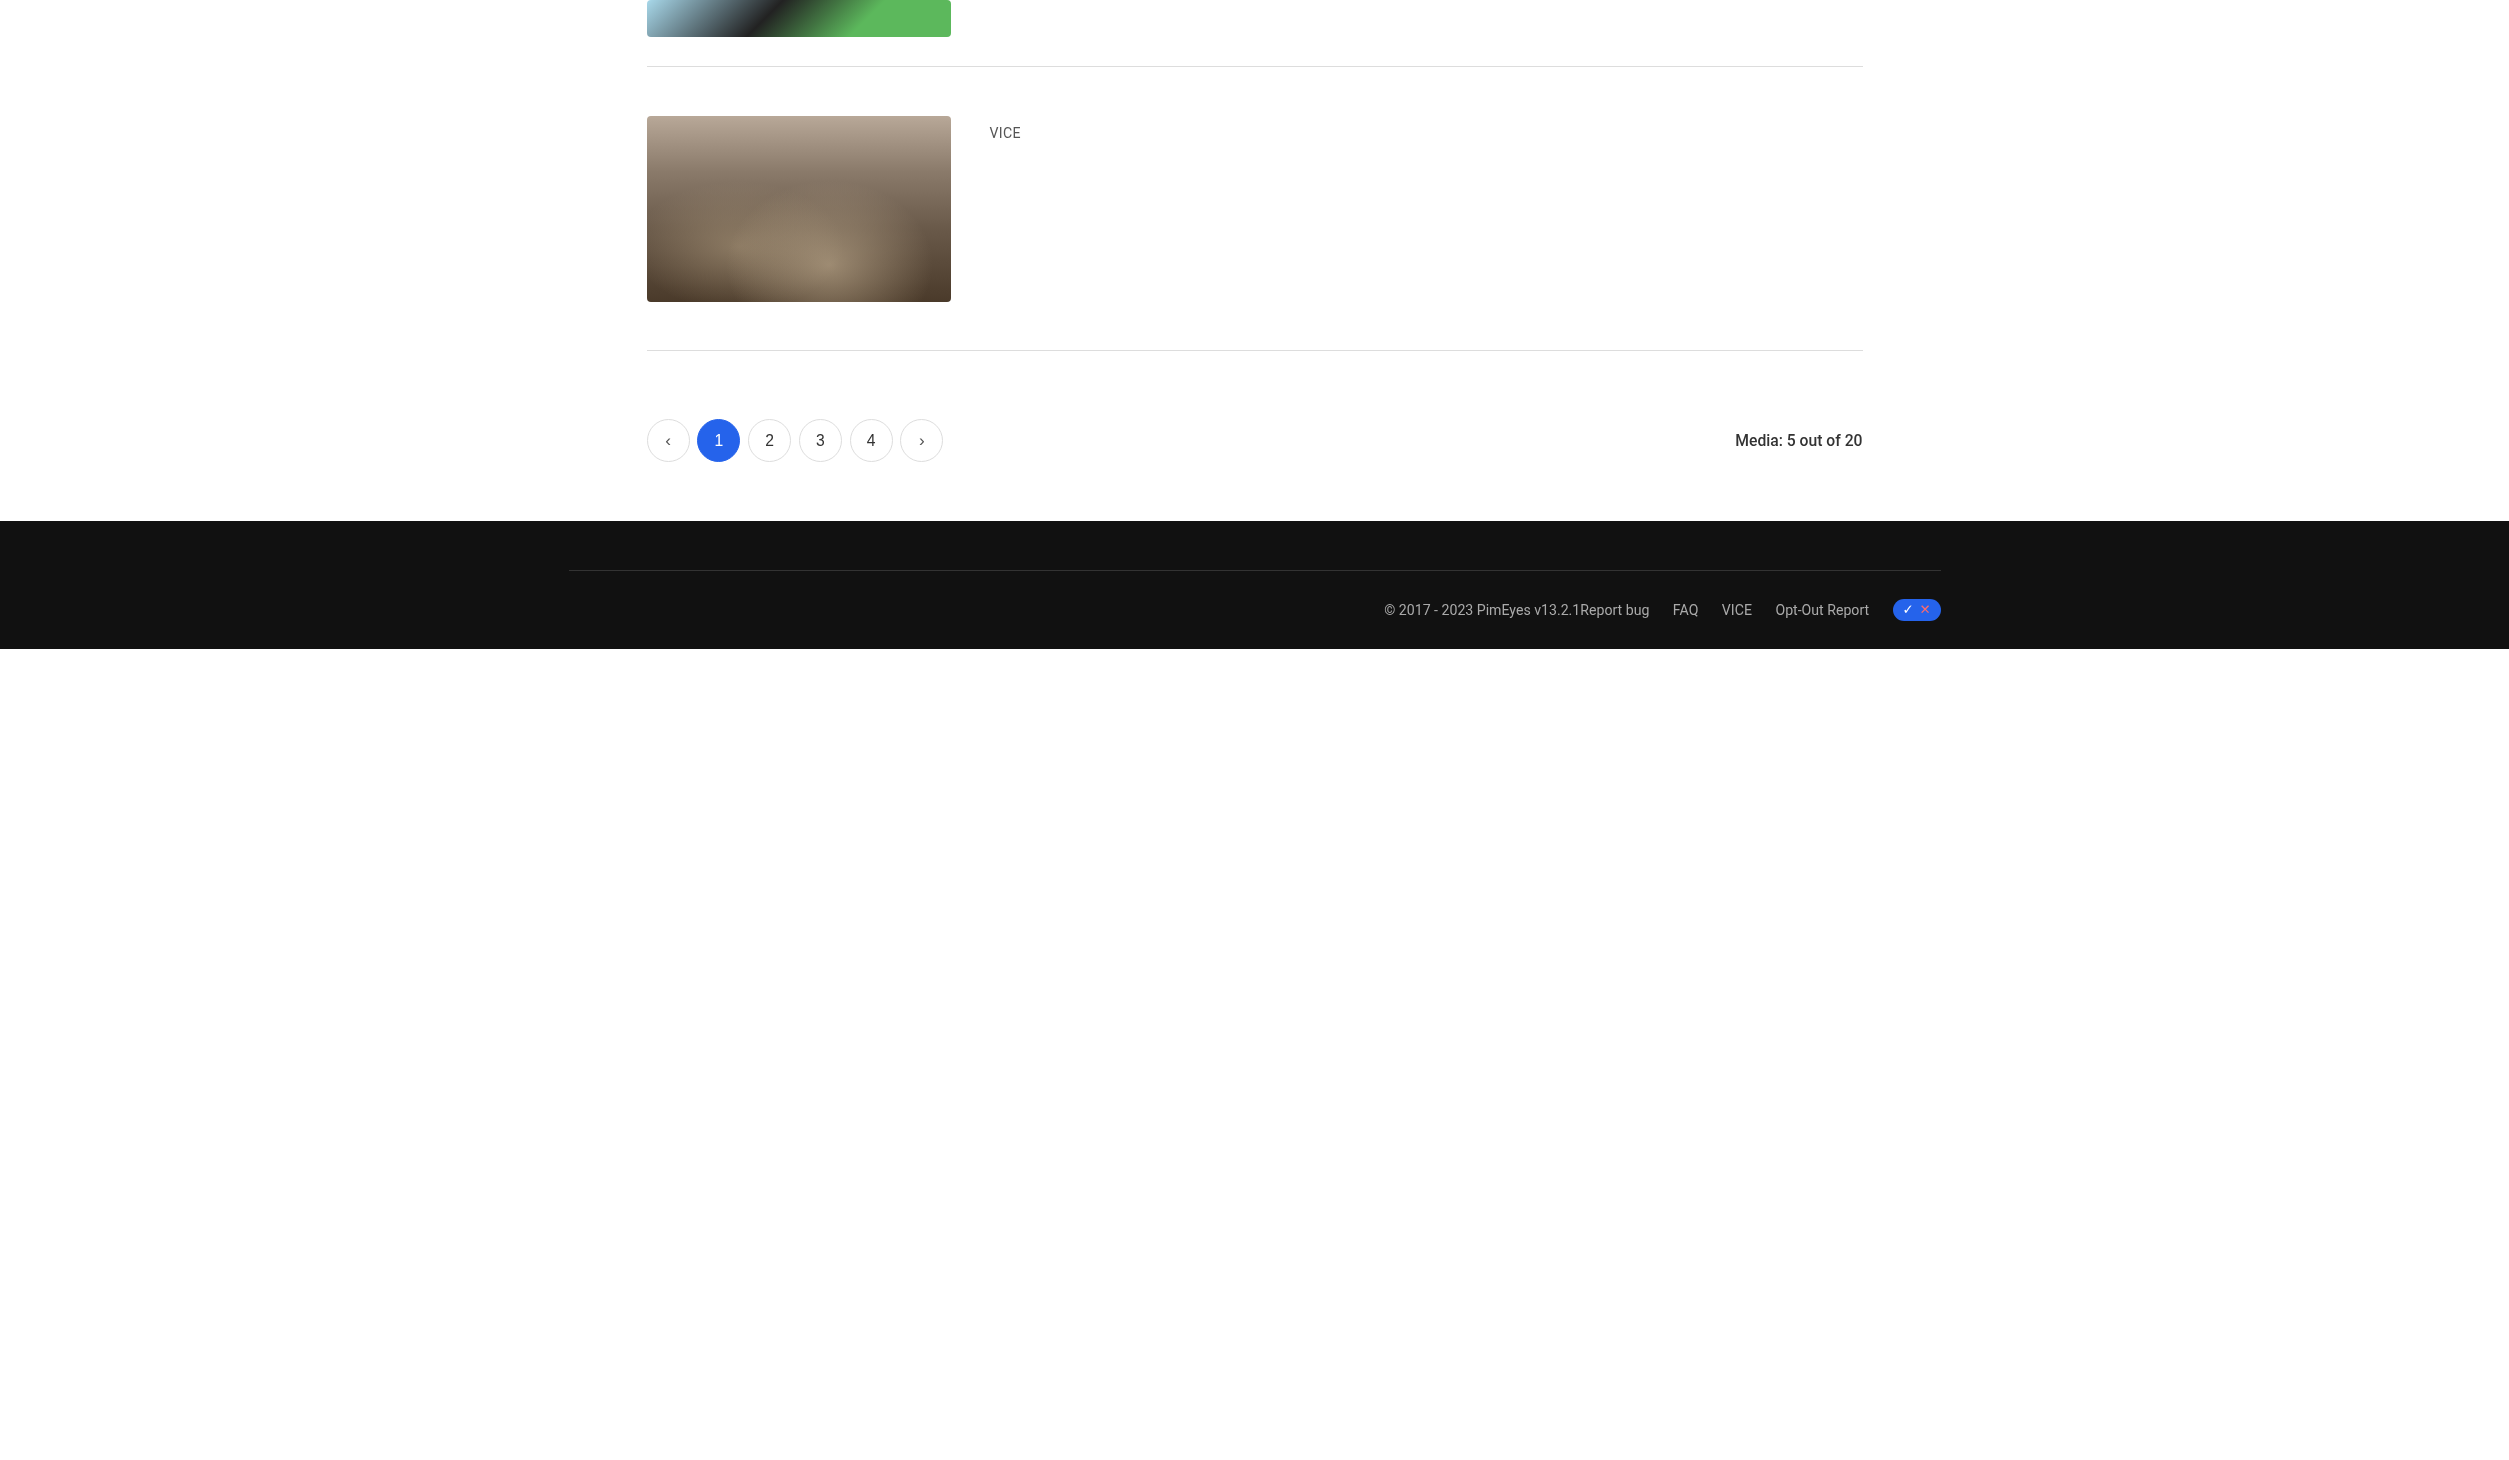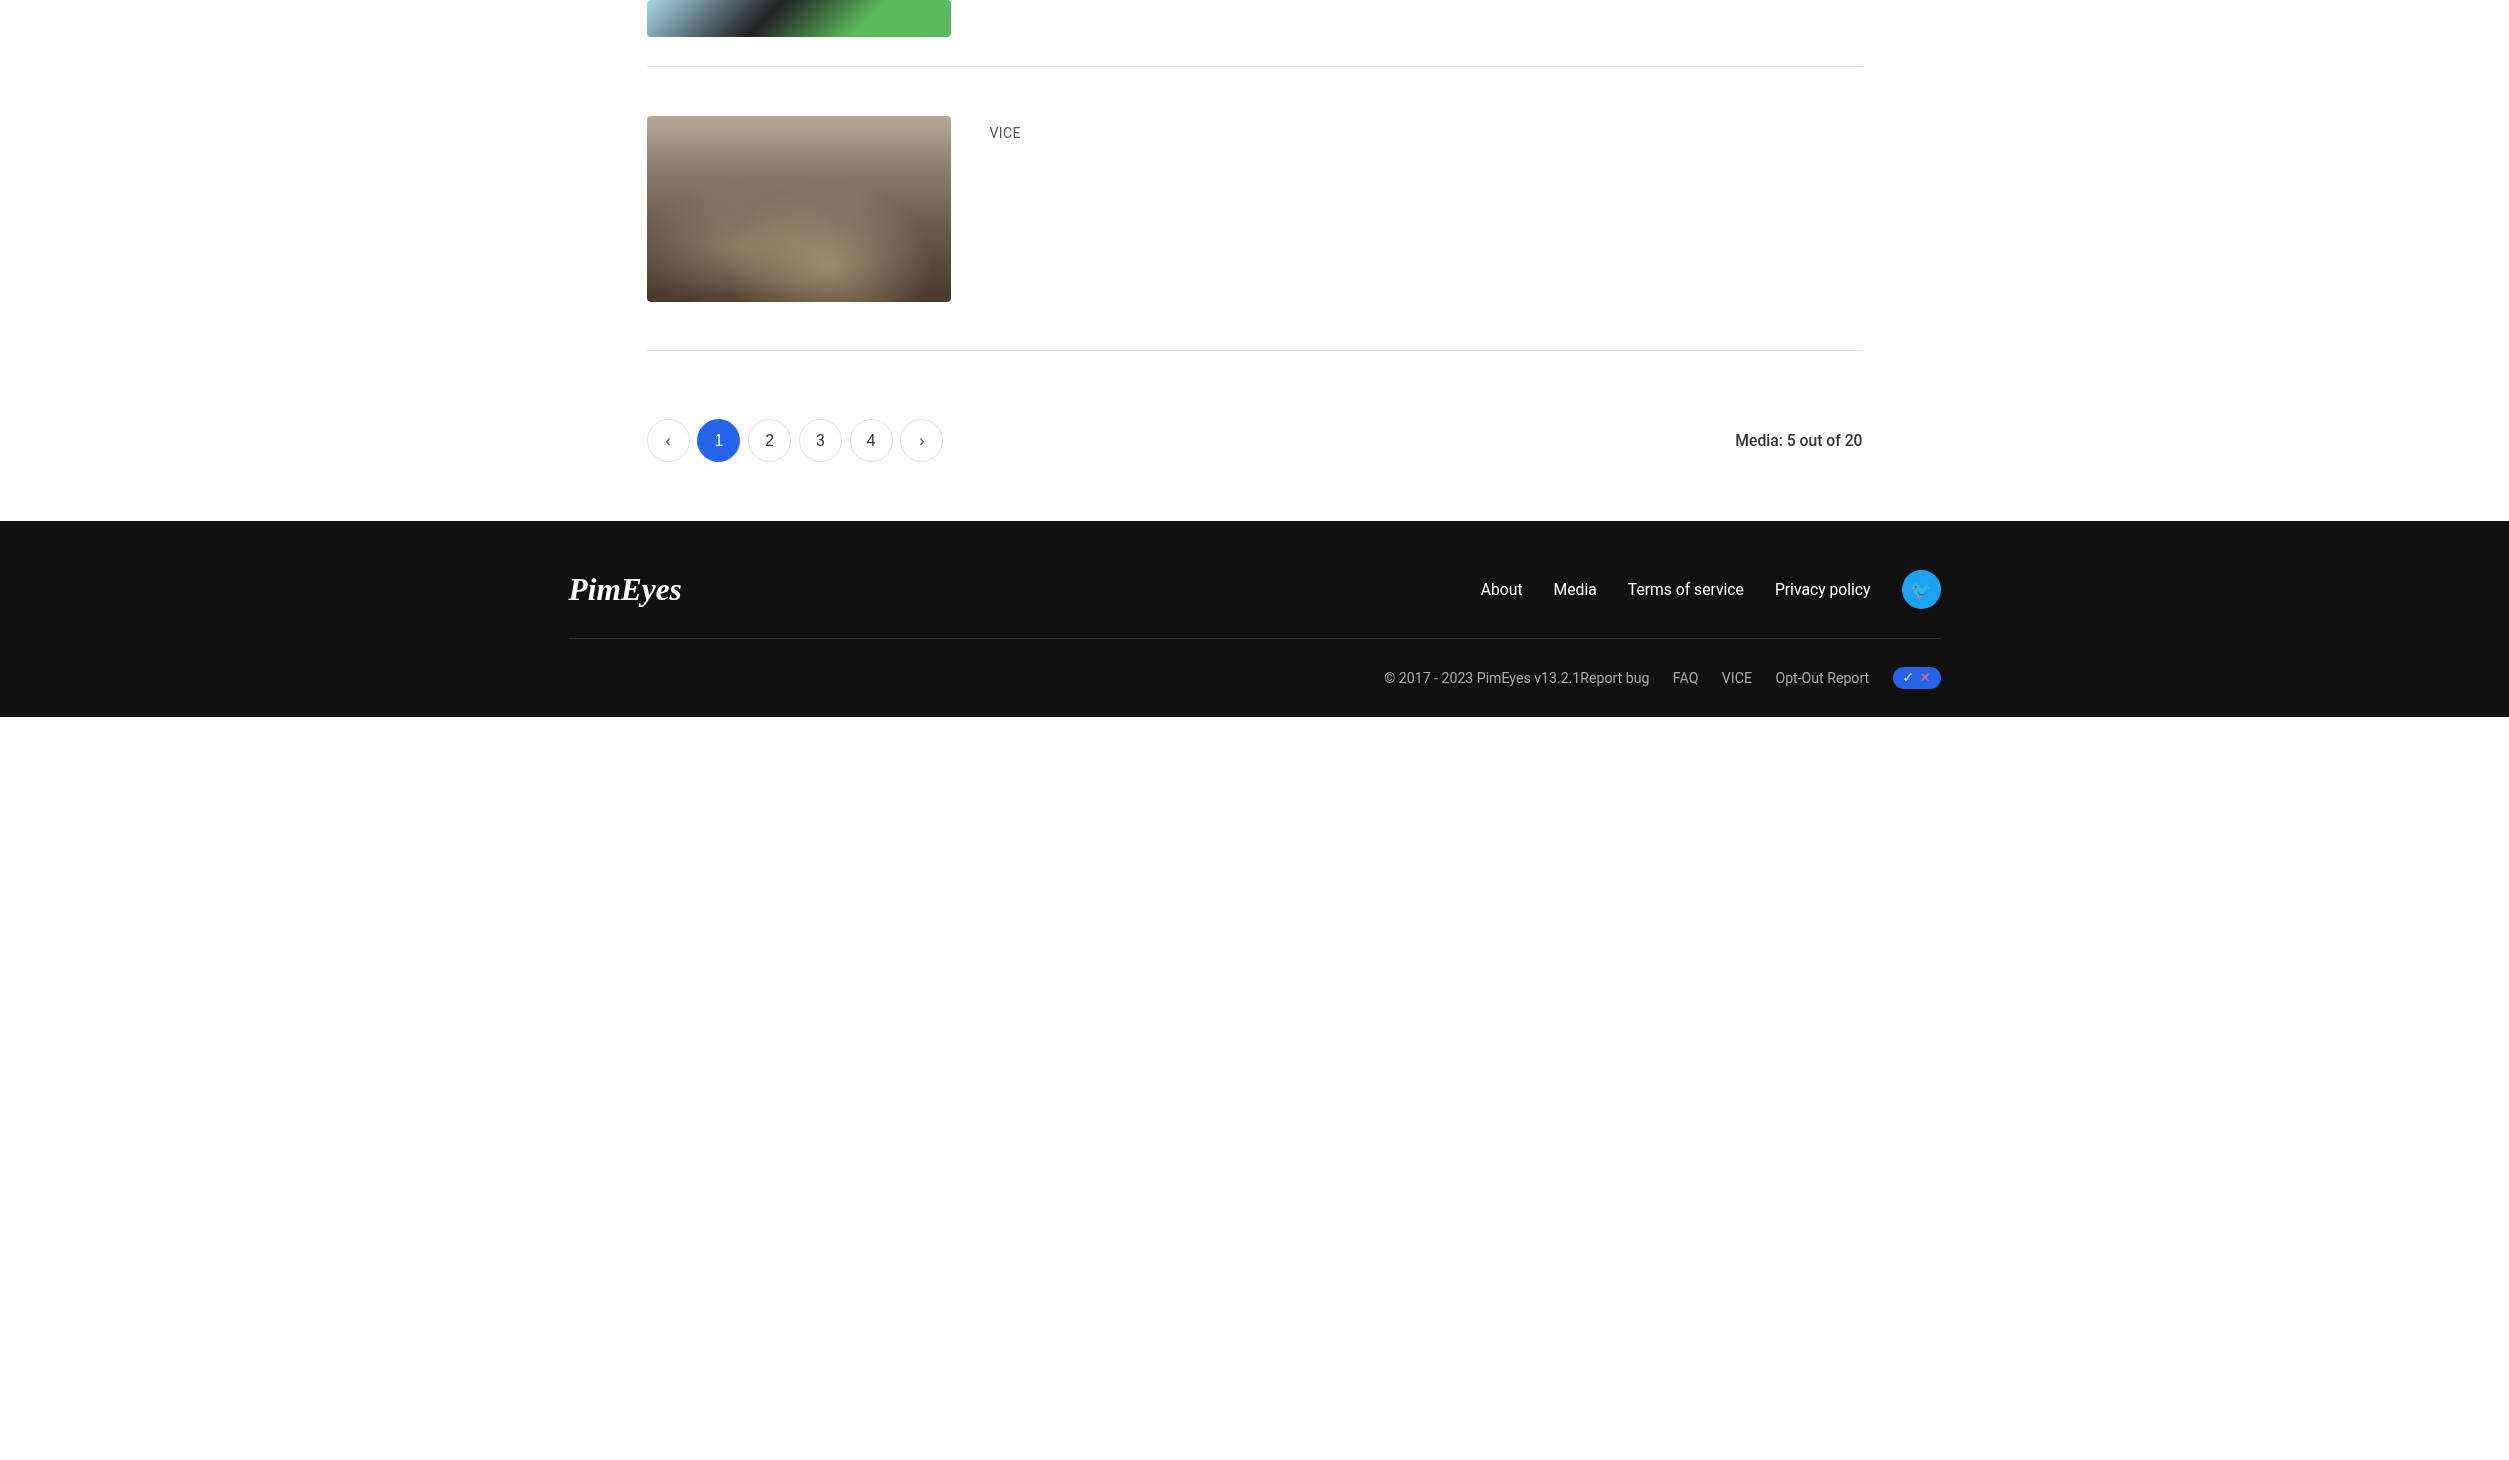--- a/index.html
+++ b/index.html
@@ -286,34 +286,20 @@
       <button class="page-btn arrow">›</button>
     </div>
     <div class="shown-label">
       <span>Media:</span>&nbsp;<span>5 out of 20</span>
     </div>
   </div>
 </div>
 
 <footer>
   <div class="footer-inner">
-    <div class="footer-top">
-      <div class="footer-logo">
-        <span>PimEyes</span>
-      </div>
-      <div class="footer-nav">
-        <a>About</a>
-        <a>Media</a>
-        <a>Terms of service</a>
-        <a>Privacy policy</a>
-        <div class="twitter-btn">
-          <span>🐦</span>
-        </div>
-      </div>
-    </div>
 
     <hr class="footer-divider">
 
     <div class="footer-bottom">
       <div class="footer-copyright">© 2017 - 2023 PimEyes  v13.2.1</div>
       <div class="footer-links">
         <a>Report bug</a>
         <a>FAQ</a>
         <a>VICE</a>
         <a>Opt-Out Report</a>

